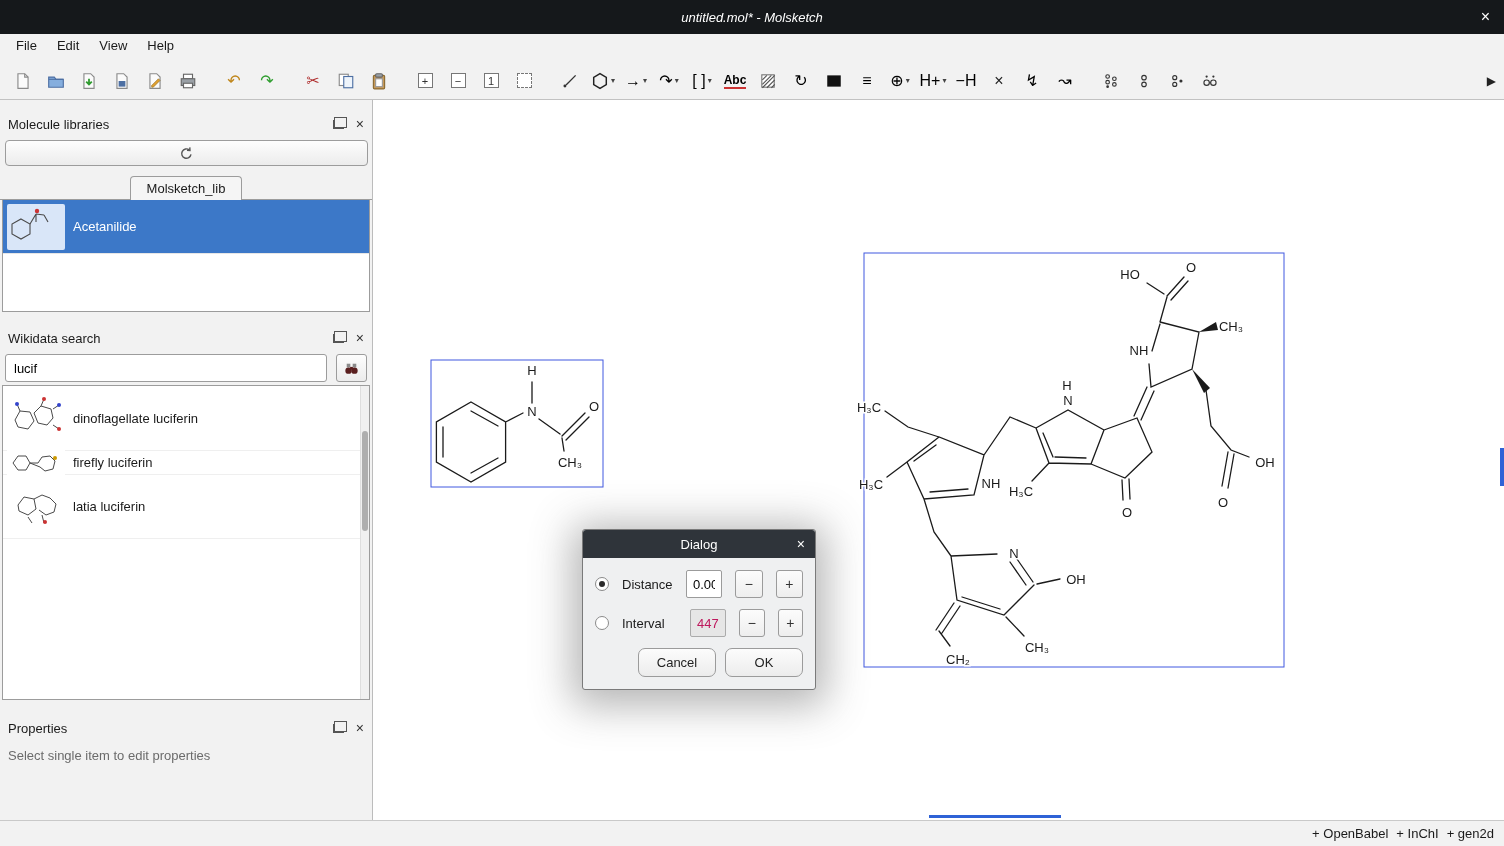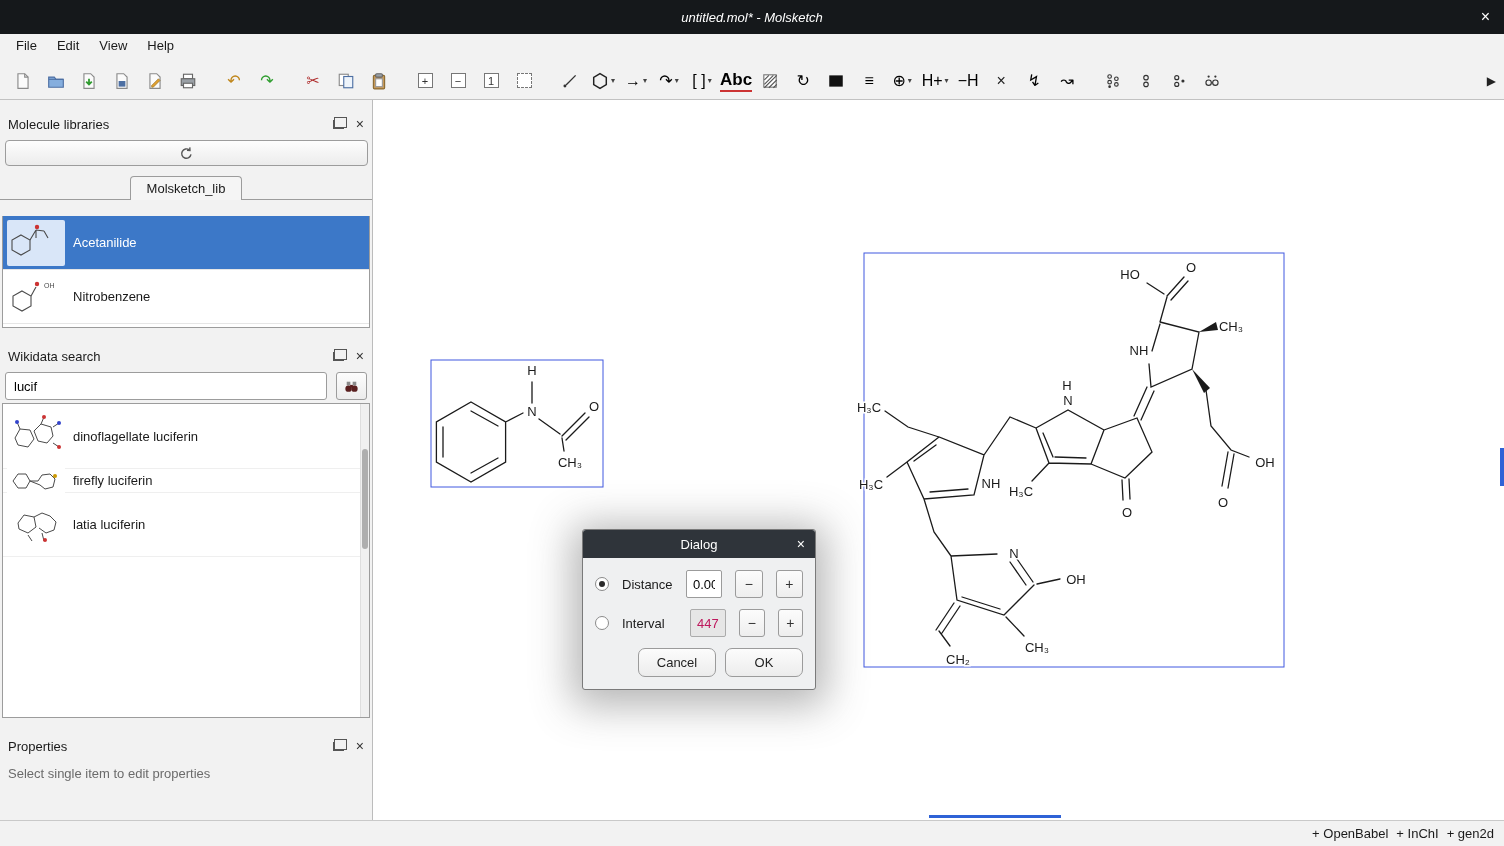--- a/index.html
+++ b/index.html
@@ -14,21 +14,21 @@
   
   .menubar { height:28px; background:#f2f2f2; display:flex; padding-left:6px; }
   .menubar span { padding:4px 10px; }
 
   
   .toolbar { height:38px; background:#f2f2f2; border-bottom:1px solid #c2c2c2; display:flex; align-items:center; padding:0 8px; gap:3px; position:relative; }
   button.tb { height:30px; min-width:30px; border:0; background:transparent; display:flex; align-items:center; justify-content:center; gap:1px; font-family:inherit; }
   .tb .icon { display:flex; }
   .tb .icon svg { width:18px; height:18px; }
   .tb .glyph { font-size:16px; line-height:1; }
-  .tb .abc { font-size:17px; font-weight:bold; border-bottom:2px solid #c33; }
+  .tb .abc { font-size:12px; font-weight:bold; border-bottom:2px solid #c33; }
   .tb .dd { font-size:8px; color:#444; margin-left:1px; }
   .tb-sep { width:10px; display:inline-block; }
   .tb-ext { position:absolute; right:8px; font-size:12px; color:#222; background:transparent; border:0; }
   .boxicon { width:15px; height:15px; border:1px solid #777; background:#fff; display:flex; align-items:center; justify-content:center; font-size:11px; color:#333; }
   .boxicon.dashed { border-style:dashed; }
 
   
   .main { display:flex; height:720px; }
 
   
@@ -38,21 +38,21 @@
   .float-ico { width:11px; height:9px; border:1px solid #555; position:relative; background:#f2f2f2; margin-right:12px; }
   .float-ico::after { content:""; position:absolute; right:-4px; top:-4px; width:11px; height:9px; border:1px solid #555; background:#f2f2f2; }
   .close-ico { font-size:14px; color:#333; line-height:1; }
 
   .refresh-btn { margin:4px 5px 0 5px; height:26px; width:363px; border:1px solid #9c9c9c; border-radius:4px; background:linear-gradient(#fdfdfd,#ececec); display:flex; align-items:center; justify-content:center; }
   .refresh-btn svg { width:15px; height:15px; }
 
   .tabbar { display:flex; justify-content:center; align-items:flex-end; height:26px; margin-top:8px; border-bottom:1px solid #9c9c9c; }
   .tab { border:1px solid #9c9c9c; border-bottom:none; border-radius:4px 4px 0 0; background:#f5f5f5; padding:4px 16px; position:relative; top:1px; }
 
-  .liblist { background:#fff; border:1px solid #9c9c9c; border-top:none; margin:16px 2px; height:112px; overflow:hidden; }
+  .liblist { background:#fff; border:1px solid #9c9c9c; border-top:none; margin:0 2px; height:112px; overflow:hidden; }
   .libitem { display:flex; align-items:center; gap:8px; height:54px; padding-left:4px; border-bottom:1px solid #e6e6e6; }
   .libitem.selected { background:#3c78c8; color:#fff; }
   .thumb { width:58px; height:46px; flex:none; display:flex; align-items:center; justify-content:center; background:#fff; }
   .libitem.selected .thumb, .resitem.selected .thumb { background:#d9e6f8; border-radius:2px; }
   .thumb svg { width:56px; height:44px; }
 
   .searchrow { display:flex; gap:9px; margin:4px 5px 0 5px; }
   .searchrow input { flex:1; height:28px; border:1px solid #9c9c9c; border-radius:3px; padding:0 8px; font:inherit; background:#fff; }
   .search-btn { width:31px; height:28px; border:1px solid #9c9c9c; border-radius:3px; background:linear-gradient(#fdfdfd,#ececec); display:flex; align-items:center; justify-content:center; }
   .search-btn svg { width:17px; height:17px; }
@@ -344,33 +344,20 @@
         <span class="thumb">
           <svg viewBox="0 0 56 44">
               <g fill="none" stroke="#4a4a4a" stroke-width="1.1">
                 <path d="M13 14l9 5v10l-9 5-9-5V19z"></path>
                 <path d="M22 19l6-10M28 9l8 1M36 10l4 7M28 9v8"></path>
               </g>
               <circle cx="29" cy="6" r="2.2" fill="#cc3333"></circle>
             </svg>
         </span>
         <span>Acetanilide</span>
-      </div>
-      <div class="libitem">
-        <span class="thumb">
-          <svg viewBox="0 0 56 44">
-              <g fill="none" stroke="#4a4a4a" stroke-width="1.1">
-                <path d="M14 16l9 5v10l-9 5-9-5V21z"></path>
-                <path d="M23 21l5-9"></path>
-              </g>
-              <circle cx="29" cy="9" r="2.2" fill="#cc3333"></circle>
-              <text x="36" y="13" font-size="7" fill="#4a4a4a">OH</text>
-            </svg>
-        </span>
-        <span>Nitrobenzene</span>
       </div>
     </div>
 
     <div class="panel-head" style="margin-top:14px">
       <span class="ptitle">Wikidata search</span>
       <span class="float-ico"></span>
       <span class="close-ico">×</span>
     </div>
 
     <div class="searchrow">

